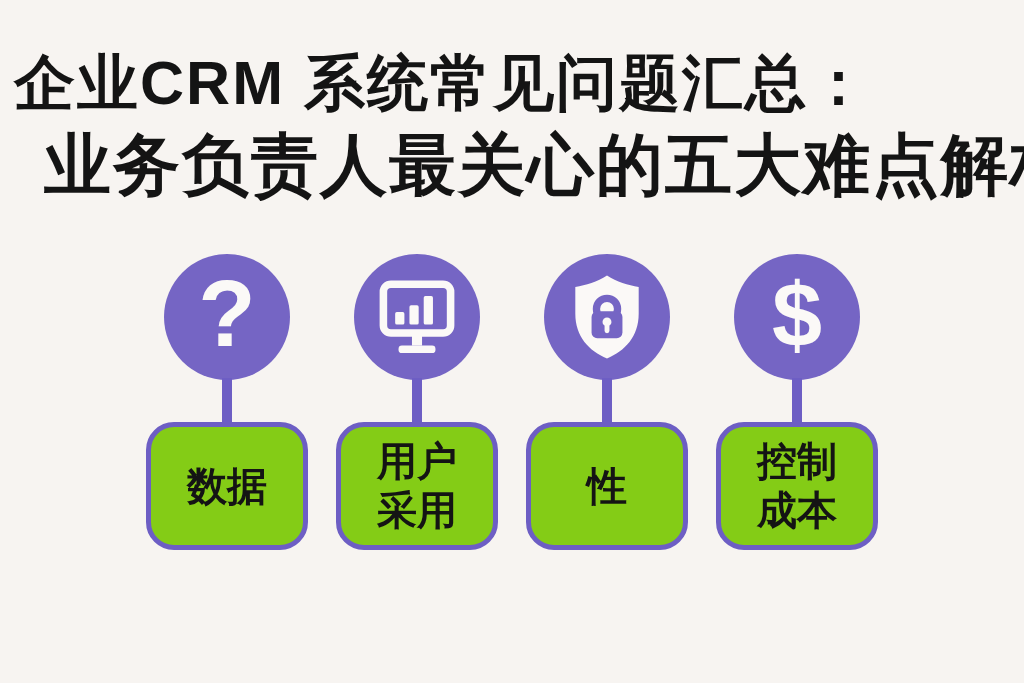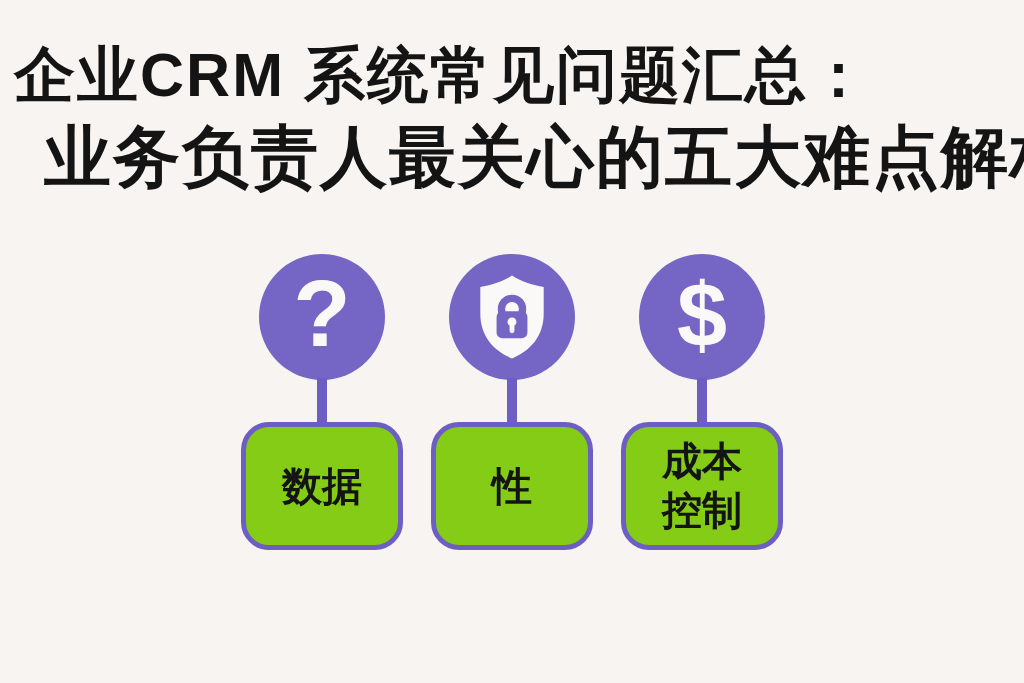--- a/index.html
+++ b/index.html
@@ -11,21 +11,21 @@
     height: 683px;
     overflow: hidden;
     position: relative;
     background: #F7F4F1;
     font-family: "Liberation Sans", "DejaVu Sans", sans-serif;
     color: #141414;
   }
   
   .title-block {
     position: absolute;
-    top: 40px;
+    top: 48px;
     left: 0;
     width: 885px;
   }
   .title-line1 {
     text-align: center;
     font-size: 61px;
     font-weight: 900;
     letter-spacing: 2px;
     line-height: 1.15;
     white-space: nowrap;
@@ -121,20 +121,37 @@
     <div class="circle">
       <span class="glyph-question">?</span>
     </div>
     <div class="connector"></div>
     <div class="label-box">
       <span>数据</span>
     </div>
   </div>
 
 
+  <div class="item-col">
+    <div class="circle">
+      <svg class="icon-svg" width="84" height="78" viewBox="0 0 100 92">
+        <rect x="10" y="7" width="80" height="58" rx="9" fill="none" stroke="#FBF9F7" stroke-width="9"></rect>
+        <rect x="24" y="40" width="11" height="15" rx="2" fill="#FBF9F7"></rect>
+        <rect x="41" y="32" width="11" height="23" rx="2" fill="#FBF9F7"></rect>
+        <rect x="58" y="21" width="11" height="34" rx="2" fill="#FBF9F7"></rect>
+        <rect x="44" y="65" width="12" height="15" fill="#FBF9F7"></rect>
+        <rect x="28" y="80" width="44" height="9" rx="4" fill="#FBF9F7"></rect>
+      </svg>
+    </div>
+    <div class="connector"></div>
+    <div class="label-box">
+      <span>用户</span>
+      <span>采用</span>
+    </div>
+  </div>
 
   <div class="item-col">
     <div class="circle">
       <svg class="icon-svg" width="78" height="88" viewBox="0 0 96 108">
         <path d="M48 3 C60 11 74 15 87 17 V50 C87 78 70 96 48 105 C26 96 9 78 9 50 V17 C22 15 36 11 48 3 Z" fill="#FBF9F7"></path>
         <circle cx="48" cy="44" r="13" fill="none" stroke="#7565C4" stroke-width="9"></circle>
         <rect x="29" y="47" width="38" height="33" rx="7" fill="#7565C4"></rect>
         <circle cx="48" cy="60" r="5.5" fill="#FBF9F7"></circle>
         <rect x="45" y="62" width="6" height="12" rx="3" fill="#FBF9F7"></rect>
       </svg>
@@ -144,18 +161,18 @@
       <span>性</span>
     </div>
   </div>
 
   <div class="item-col">
     <div class="circle">
       <span class="glyph-dollar">$</span>
     </div>
     <div class="connector"></div>
     <div class="label-box">
+      <span>控制</span>
       <span>成本</span>
-      <span>控制</span>
     </div>
   </div>
 
 </div>
 
 </body></html>

